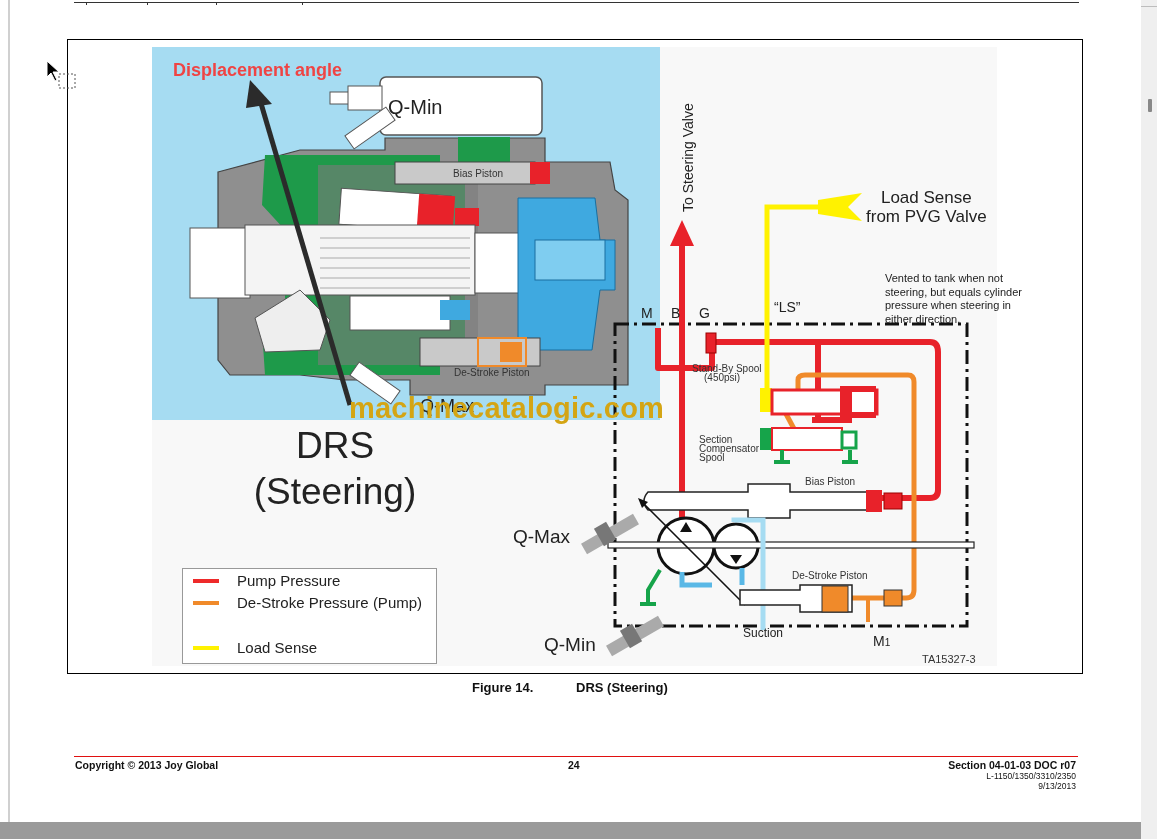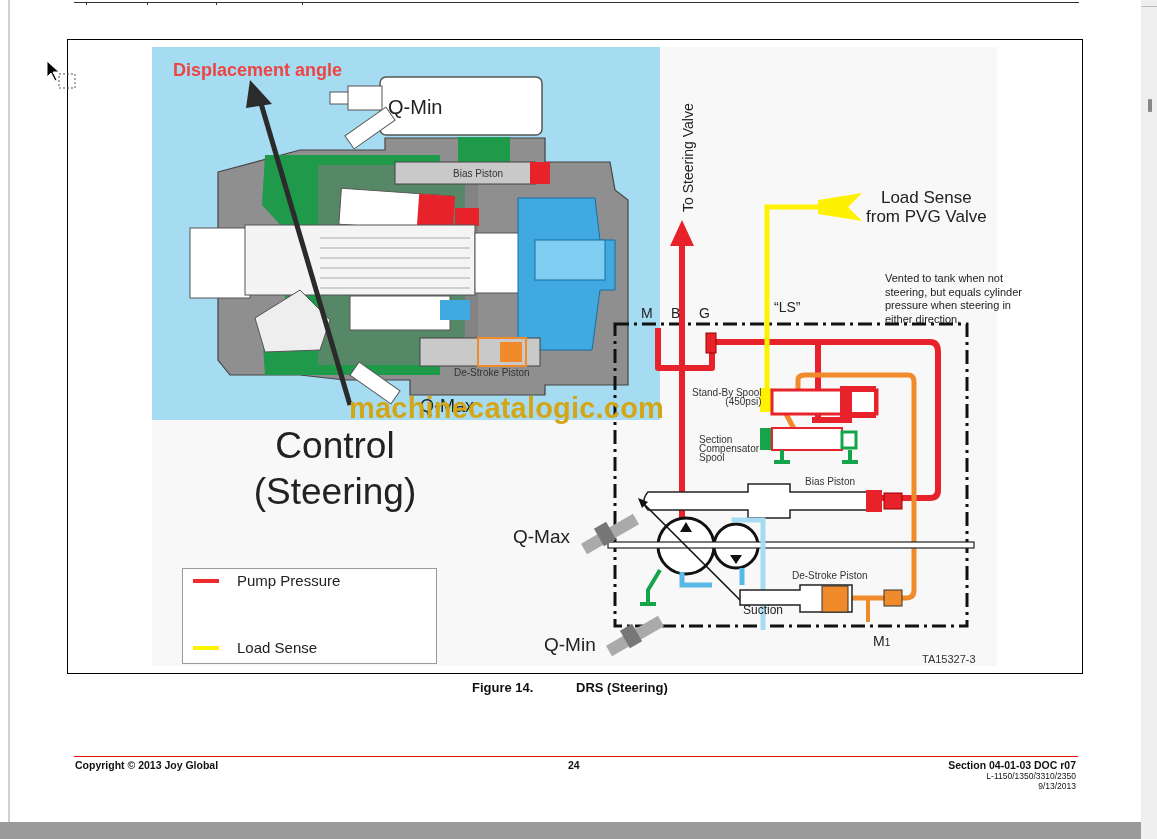--- a/index.html
+++ b/index.html
@@ -21,21 +21,21 @@
   .qmin-top { left:388px; top:96px; font-size:20px; color:#222; }
   .qmax-label-img { left:420px; top:396px; font-size:18px; color:#222; }
   .drs-title { left:245px; top:423px; width:180px; text-align:center; font-size:37px; line-height:46px; color:#222; }
   .to-steer { left:680px; top:212px; font-size:14px; transform-origin:0 0; transform:rotate(-90deg); color:#222; }
   .ls-title { left:866px; top:188px; font-size:17px; line-height:19px; text-align:center; color:#222; }
   .ls-note { left:885px; top:231px; font-size:11px; line-height:13.5px; color:#222;margin-top:41px; }
   .port { font-size:14px; color:#222; }
   .small-lbl { font-size:10px; color:#333; line-height:9px; }
   .qmax-sch { left:513px; top:526px; font-size:19px; color:#222; }
   .qmin-sch { left:544px; top:634px; font-size:19px; color:#222; }
-  .suction { left:743px; top:603px; font-size:12px; color:#222; }
+  .suction { left:743px; top:626px; font-size:12px; color:#222; }
   .m1 { left:873px; top:633px; font-size:14px; color:#222; }
   .ta-code { left:922px; top:653px; font-size:11px; color:#333; }
   .watermark { left:349px; top:392px; font-size:29px; font-weight:bold; color:#d4a514; letter-spacing:0.2px; }
   .legend { position:absolute; left:182px; top:568px; width:255px; height:96px; border:1px solid #999; background:#fff; box-sizing:border-box;padding-left:28px; }
   .legend-item { position:absolute; left:10px; height:22px; width:240px; }
   .legend-swatch { position:absolute; left:0; top:8px; width:26px; height:4px; }
   .legend-label { position:absolute; left:44px; top:1px; font-size:15px; color:#222; white-space:nowrap; }
   .caption { position:absolute; top:680px; font-size:13px; font-weight:bold; color:#111; }
   .footer-rule { position:absolute; left:74px; top:756px; width:1004px; height:1px; background:#e01010; }
   .foot { position:absolute; font-size:10.5px; font-weight:bold; color:#111; white-space:nowrap; }
@@ -194,46 +194,50 @@
   <div>steering, but equals cylinder</div>
   <div>pressure when steering in</div>
   <div>either direction.</div>
 </div>
 
 <div class="txt port" style="left:641px;top:305px">M</div>
 <div class="txt port" style="left:671px;top:305px">B</div>
 <div class="txt port" style="left:699px;top:305px">G</div>
 <div class="txt port" style="left:774px;top:299px">“LS”</div>
 
-<div class="txt small-lbl" style="left:692px;top:388px;text-align:right">
+<div class="txt small-lbl" style="left:692px;top:364px;text-align:left">
   <div>Stand-By Spool</div>
   <div style="padding-left:12px">(450psi)</div>
 </div>
 <div class="txt small-lbl" style="left:699px;top:435px">
   <div>Section</div>
   <div>Compensator</div>
   <div>Spool</div>
 </div>
 <div class="txt small-lbl" style="left:805px;top:477px">Bias Piston</div>
 <div class="txt small-lbl" style="left:792px;top:571px">De-Stroke Piston</div>
 <div class="txt qmax-sch">Q-Max</div>
 <div class="txt qmin-sch">Q-Min</div>
 <div class="txt suction">Suction</div>
 <div class="txt m1"><span>M</span><span style="font-size:10px">1</span></div>
 <div class="txt ta-code">TA15327-3</div>
 
 <div class="txt drs-title">
-  <div>Control</div>
+  <div>DRS</div>
   <div>(Steering)</div>
 </div>
 
 <div class="legend">
   <div class="legend-item" style="top:2px">
     <span class="legend-swatch" style="background:#ee2a2a"></span>
     <span class="legend-label">Pump Pressure</span>
+  </div>
+  <div class="legend-item" style="top:24px">
+    <span class="legend-swatch" style="background:#f08a2a"></span>
+    <span class="legend-label">De-Stroke Pressure (Pump)</span>
   </div>
   <div class="legend-item" style="top:69px">
     <span class="legend-swatch" style="background:#fff200"></span>
     <span class="legend-label">Load Sense</span>
   </div>
 </div>
 
 <div class="txt watermark">machinecatalogic.com</div>
 
 <div class="caption" style="left:472px">Figure 14.</div>

